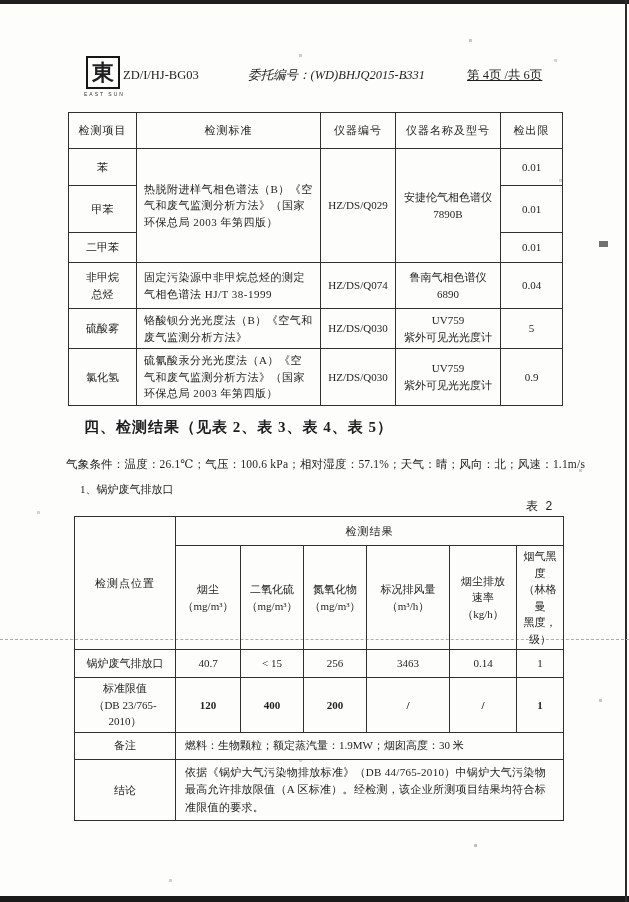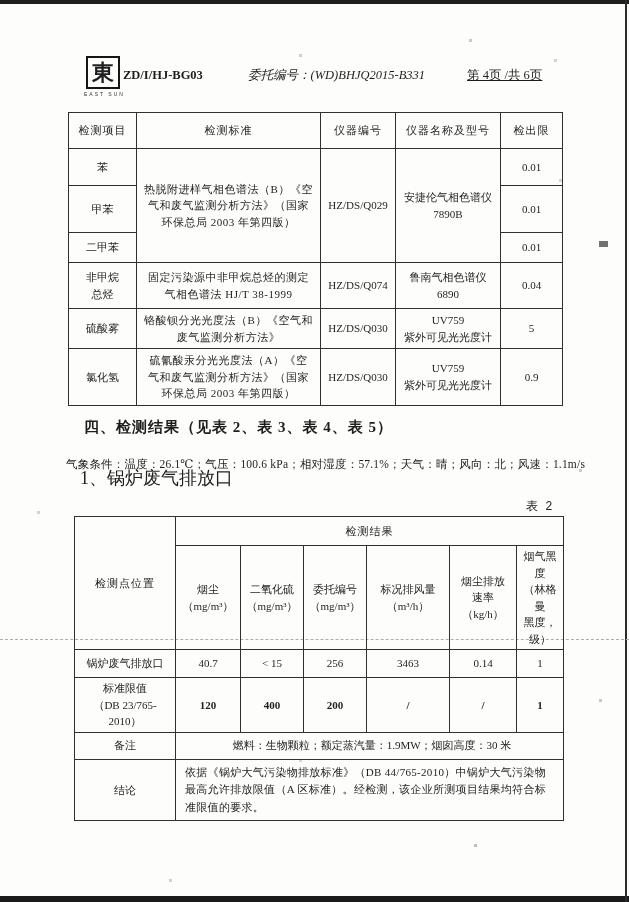--- a/index.html
+++ b/index.html
@@ -24,41 +24,41 @@
       300px 760px 0 1px #d6d6d6, 170px 880px 0 1px #d0d0d0, 555px 60px 0 1px #d4d4d4; }
 
   
   .logo { position:absolute; left:84px; top:56px; width:38px; text-align:center; }
   .logo-box { width:30px; height:29px; border:2px solid #161616; margin:0 auto;
     display:flex; align-items:center; justify-content:center;
     font-size:22px; font-weight:bold; line-height:1; }
   .logo-caption { font-size:5px; letter-spacing:2px; margin-top:2px; white-space:nowrap;
     font-family:"Liberation Sans",sans-serif; color:#333; }
   .hdr-text { position:absolute; font-size:12.5px; white-space:nowrap; }
-  #doc-code { left:123px; top:68px;font-weight:bold; }
+  #doc-code { left:123px; top:68px; }
   #commission { left:248px; top:67px;font-style:italic; }
   #page-info { left:467px; top:67px;text-decoration:underline; }
 
   
   table { border-collapse:collapse; position:absolute; table-layout:fixed; z-index:1; }
   td { border:1px solid #303030; text-align:center; vertical-align:middle;
        font-size:11px; padding:2px 4px; line-height:1.5; overflow:hidden;margin-top:19px; }
   .preline { white-space:pre-line; }
-  .tl { text-align:center; }
+  .tl { text-align:left; }
   .b  { font-weight:bold; }
   #t1 { left:68px; top:112px; width:494px; }
   #t2 { left:74px; top:516px; width:489px; }
   #t1 td.hd, #t2 td.hd { letter-spacing:1px; }
   .std-cell { padding:3px 7px; letter-spacing:.5px; }
   .concl { text-align:left; padding:4px 9px; line-height:1.6; letter-spacing:.3px; }
 
   
   .sec-title { position:absolute; left:84px; top:418px; font-size:15px; font-weight:bold; letter-spacing:1px; }
   .weather   { position:absolute; left:66px; top:457px; font-size:11.5px; white-space:nowrap; letter-spacing:.2px; }
-  .subsec    { position:absolute; left:80px; top:466px; font-size:18px; }
+  .subsec    { position:absolute; left:80px; top:482px; font-size:11px; }
   .tbl-label { position:absolute; left:526px; top:498px; font-size:12px;font-family:Liberation Mono, monospace; }
 </style>
 </head>
 <body>
 
 <div class="bar-top"></div>
 <div class="bar-bottom"></div>
 <div class="edge-right"></div>
 <div class="fold-line"></div>
 <div class="blob"></div>
@@ -152,21 +152,21 @@
   <tbody>
       <tr style="height:29px">
     <td rowspan="2" class="hd">检测点位置</td>
     <td colspan="6" class="hd">检测结果</td>
   </tr>
   <tr style="height:47px">
     <td class="preline">烟尘
 （mg/m³）</td>
     <td class="preline">二氧化硫
 （mg/m³）</td>
-    <td class="preline">委托编号
+    <td class="preline">氮氧化物
 （mg/m³）</td>
     <td class="preline">标况排风量
 （m³/h）</td>
     <td class="preline">烟尘排放
 速率
 （kg/h）</td>
     <td class="preline">烟气黑度
 （林格曼
 黑度，级）</td>
   </tr>

